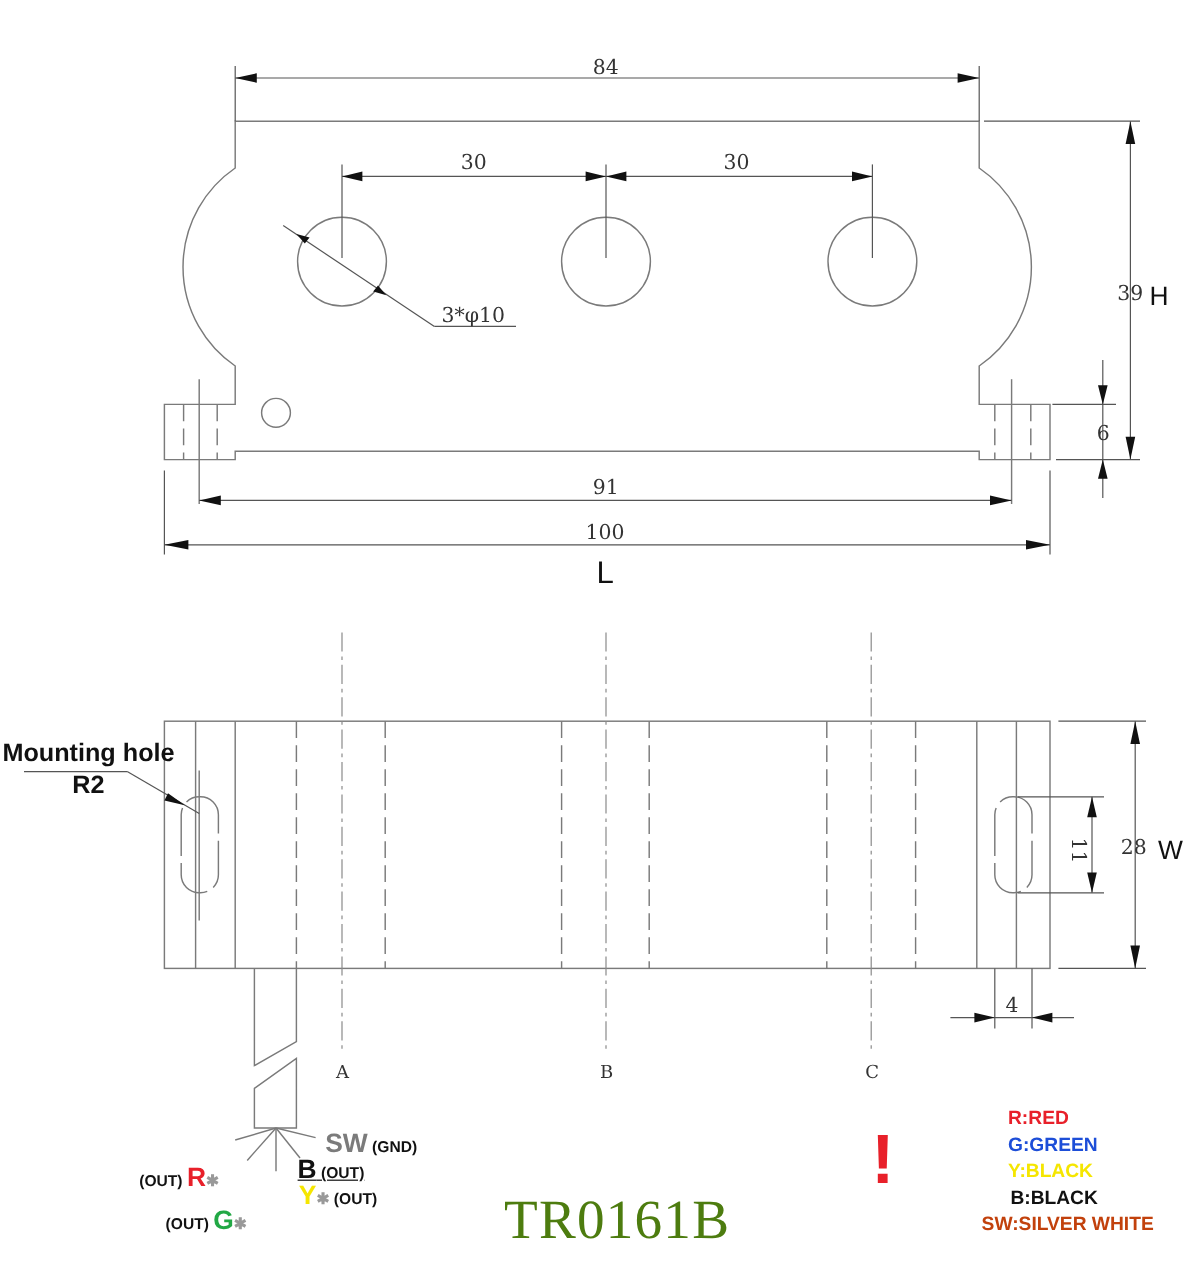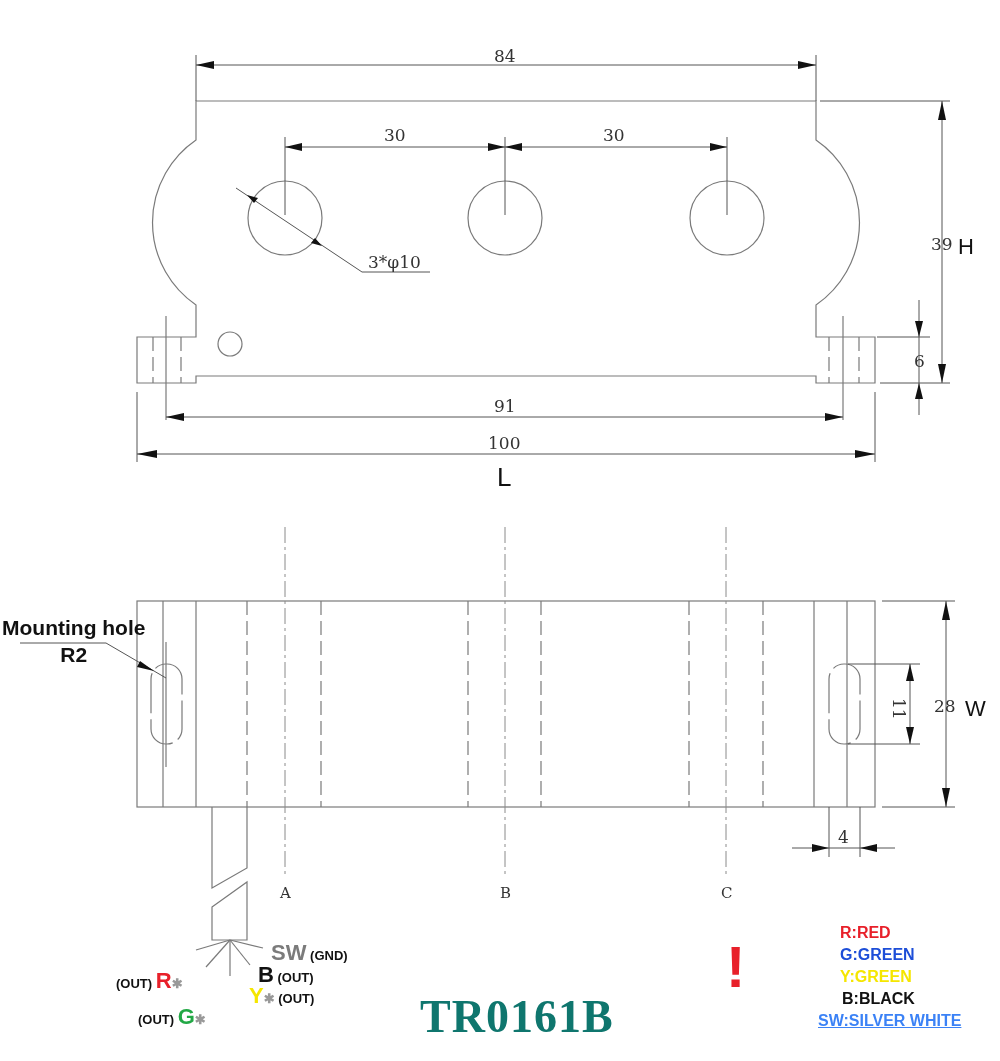--- a/index.html
+++ b/index.html
@@ -7,21 +7,21 @@
   #drawing { position: absolute; left: 0; top: 0; width: 1000px; height: 1061px; }
   .ln { stroke: #7a7a7a; stroke-width: 1.2; fill: none; }
   .dim { stroke: #555; stroke-width: 1; fill: none; }
   .hid { stroke: #7a7a7a; stroke-width: 1.2; fill: none; stroke-dasharray: 14 6; }
   .ctr { stroke: #8a8a8a; stroke-width: 1; fill: none; stroke-dasharray: 16 4 3 4; }
   .arrow { fill: #111; }
   .dimtxt { font-family: "DejaVu Serif", serif; font-size: 17px; fill: #333; }
   .lettxt { font-family: "Liberation Sans", sans-serif; font-size: 22px; fill: #111; }
   .cttxt { font-family: "DejaVu Serif", serif; font-size: 15px; fill: #333; }
   .label { position: absolute; font-family: "Liberation Sans", sans-serif; font-weight: bold; white-space: nowrap; }
-  .title { position: absolute; font-family: "Liberation Serif", serif; font-size: 46px; color: #0f766e; left: 420px; top: 990px; letter-spacing: 1px; font-weight: bold; }
+  .title { position: absolute; font-family: "Liberation Serif", serif; font-size: 46px; color: #4d7c0f; left: 420px; top: 990px; letter-spacing: 1px; }
   .mount { font-size: 21px; color: #111; left: 2px; top: 614px; text-align: center; line-height: 27px; }
   .wire { font-size: 13px; color: #111; }
   .wire-big { font-size: 22px; }
   .legend { position: absolute; left: 778px; top: 922px; font-family: "Liberation Sans", sans-serif; font-weight: bold; font-size: 16px; line-height: 22px; margin-left: 40px; }
   .legend div { white-space: nowrap; }
   .warn { position: absolute; left: 726px; top: 938px; font-family: "Liberation Sans", sans-serif; font-weight: bold; font-size: 58px; line-height: 58px; }
   .star { color: #999; font-size: 13px; }
 </style>
 </head>
 <body>
@@ -173,31 +173,31 @@
   <span class="wire-big" style="color:#e8202a">R</span><span class="star">✱</span>
 </div>
 <div class="label wire" style="left:138px; top:1004px;">
   <span>(OUT)</span>
   <span class="wire-big" style="color:#22a845">G</span><span class="star">✱</span>
 </div>
 <div class="label wire" style="left:224px; top:983px;margin-left:25px;">
   <span class="wire-big" style="color:#f5e600">Y</span><span class="star">✱</span>
   <span>(OUT)</span>
 </div>
-<div class="label wire" style="left:258px; top:962px;">
+<div class="label wire" style="left:248px; top:962px;text-decoration:underline;">
   <span class="wire-big" style="color:#111">B</span>
   <span>(OUT)</span>
 </div>
 <div class="label wire" style="left:271px; top:940px;">
   <span class="wire-big" style="color:#7b7b7b">SW</span>
   <span>(GND)</span>
 </div>
 
 <div class="warn" style="color:#e8202a">!</div>
 <div class="legend">
   <div style="color:#e8202a; padding-left:22px;">R:RED</div>
   <div style="color:#1d4ed8; padding-left:22px;">G:GREEN</div>
-  <div style="color:#f5e600; padding-left:22px;">Y:GREEN</div>
+  <div style="color:#f5e600; padding-left:22px;">Y:BLACK</div>
   <div style="color:#111; padding-left:24px;">B:BLACK</div>
-  <div style="color:#3b82f6; padding-left:0px;text-decoration:underline;">SW:SILVER WHITE</div>
+  <div style="color:#c2410c; padding-left:0px;">SW:SILVER WHITE</div>
 </div>
 
 <div class="title">TR0161B</div>
 
 </body></html>

